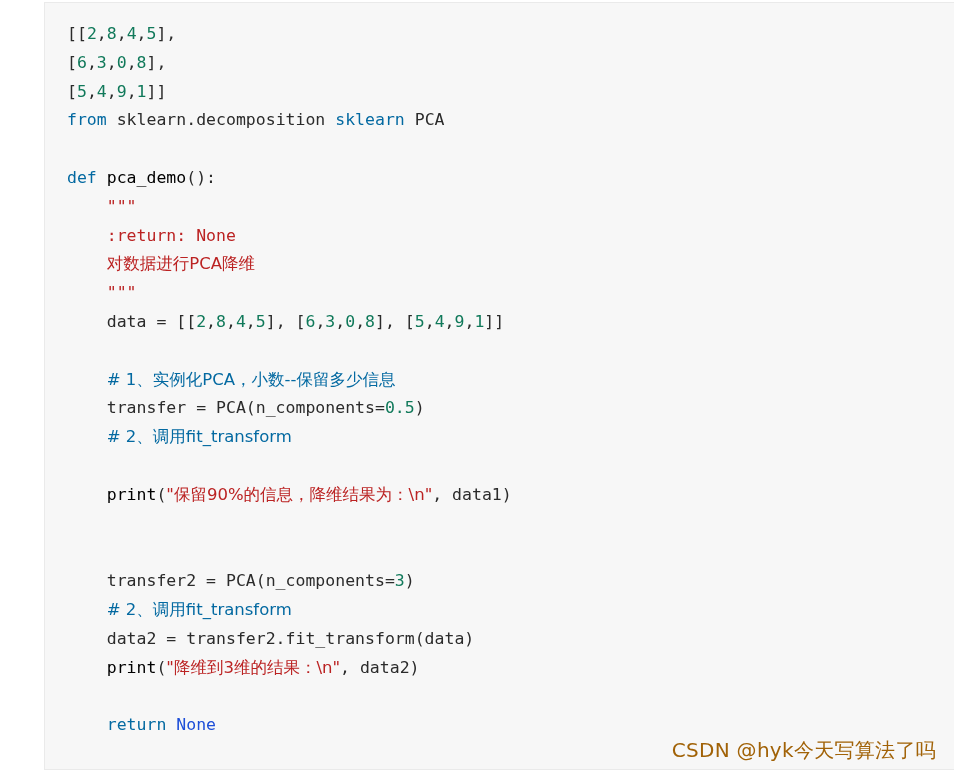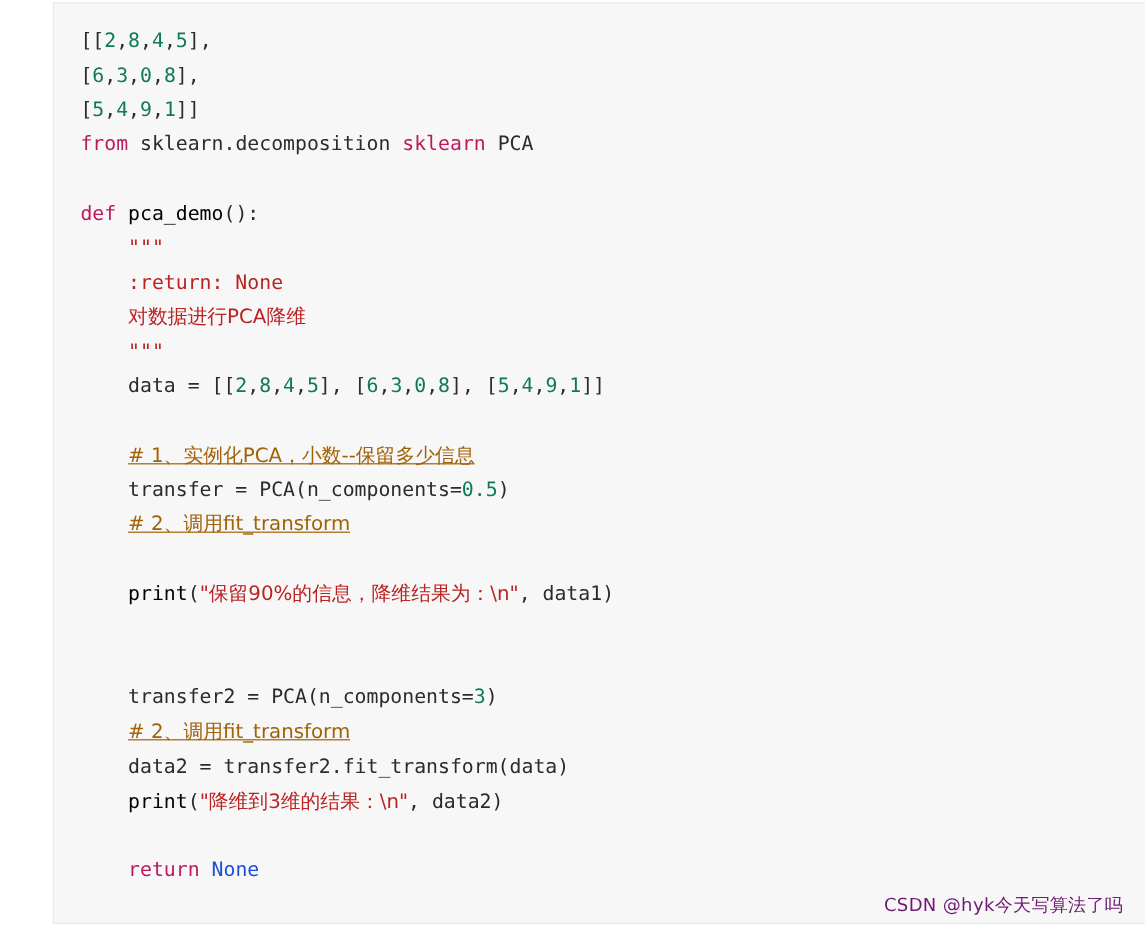--- a/index.html
+++ b/index.html
@@ -35,38 +35,38 @@
     font-size: 16.5px;
     line-height: 28.8px;
     color: #2b2b2b;
     white-space: pre;
     letter-spacing: 0px;
   }
 
   .ln { display: block; min-height: 28.8px; }
 
   
-  .kw   { color: #be185d; }          
+  .kw   { color: #0369a1; }          
   .fn   { color: #000000; }          
   .num  { color: #10795a; }          
   .str  { color: #bb2222; }          
-  .cmt  { color: #a16207; text-decoration: underline; }          
+  .cmt  { color: #0369a1; }          
   .bi   { color: #1d4ed8; }          
   .pl   { color: #2b2b2b; }          
 
   
   .cjk { font-family: "DejaVu Sans", "Liberation Sans", sans-serif; }
 
   #watermark {
     position: absolute;
     right: 18px;
     bottom: 16px;
     font-family: "DejaVu Sans", "Liberation Sans", sans-serif;
-    font-size: 15px;
-    color: #701a75;
+    font-size: 20px;
+    color: #a16207;
     letter-spacing: 0.3px;
     white-space: nowrap;
     user-select: none;
   }
 </style>
 </head>
 <body>
 
 <div id="code-block">
   <pre class="code"><span class="ln"><span class="pl">[[</span><span class="num">2</span><span class="pl">,</span><span class="num">8</span><span class="pl">,</span><span class="num">4</span><span class="pl">,</span><span class="num">5</span><span class="pl">],</span>

